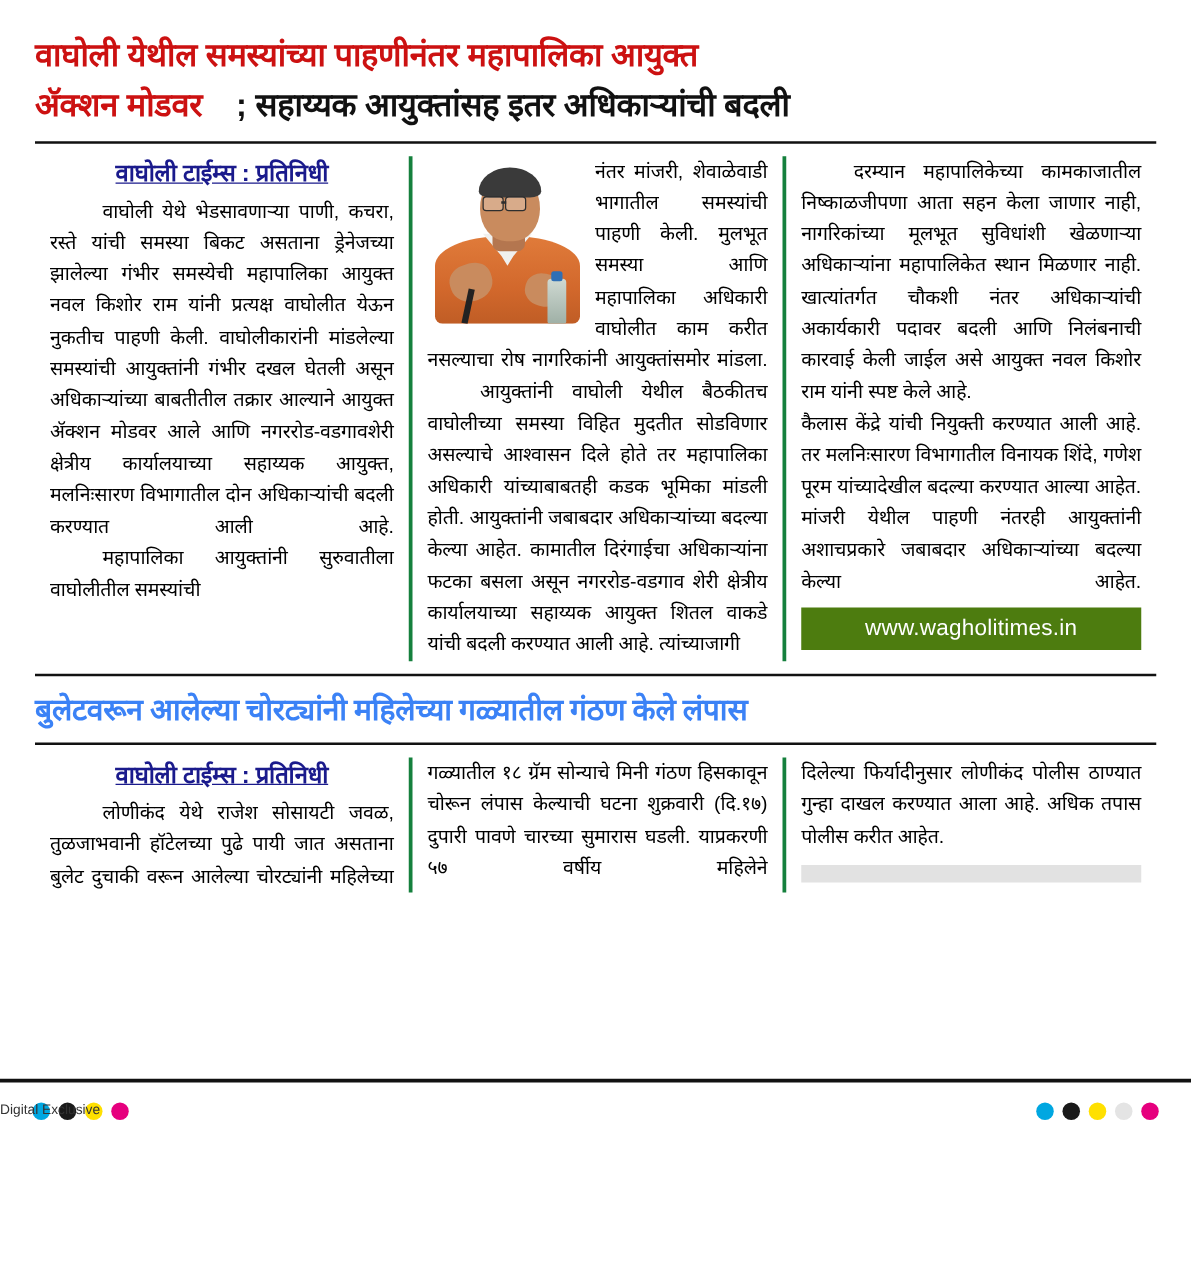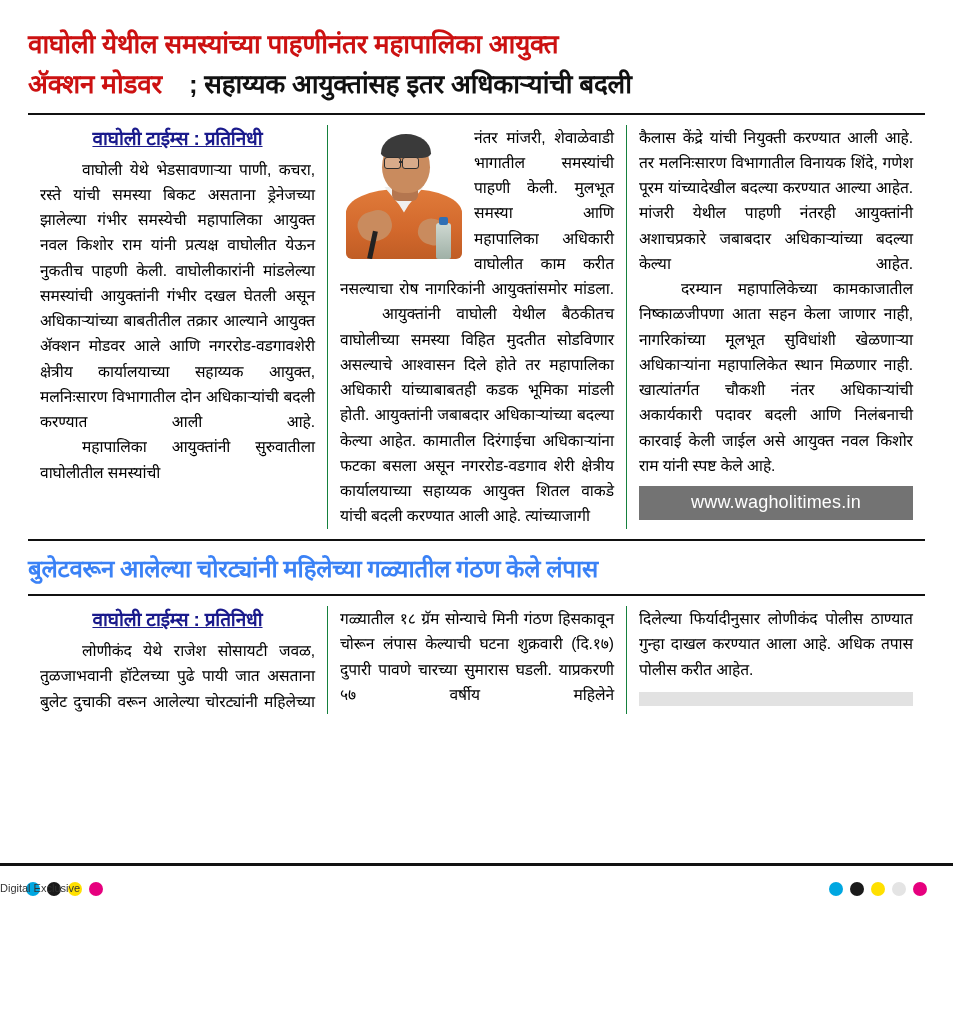--- a/index.html
+++ b/index.html
@@ -46,21 +46,21 @@
     display: flex;
     gap: 0;
   }
   .col {
     width: 33.33%;
     box-sizing: border-box;
     padding: 0 12px;
     position: relative;
   }
   .col + .col {
-    border-left: 1px solid #15803d;
+    border-left: 3px solid #15803d;
   }
   .byline {
     text-align: center;
     font-weight: bold;
     font-size: 19px;
     color: #1a1a8c;
     text-decoration: underline;
     margin-bottom: 6px;
     letter-spacing: -0.2px;
   }
@@ -176,21 +176,21 @@
     position: absolute;
     left: 99px; top: 90px;
     width: 9px; height: 8px;
     background: #2f6fb5;
     border-radius: 2px;
   }
 
   
   .website-bar {
     margin-top: 8px;
-    background: #737373;
+    background: #4d7c0f;
     color: #fff;
     text-align: center;
     font-size: 18px;
     padding: 6px 0 7px 0;
     letter-spacing: 0.2px;
   }
 
   .hr-sep {
     border: 0;
     border-top: 2.5px solid #111;
@@ -288,22 +288,22 @@
           <div class="ph-mic"></div>
           <div class="ph-bottle"></div>
           <div class="ph-bottle-cap"></div>
         </div>
       </div>
       <p class="body"><span>नंतर मांजरी, शेवाळेवाडी भागातील समस्यांची पाहणी केली. मुलभूत समस्या आणि महापालिका अधिकारी वाघोलीत काम करीत नसल्याचा रोष नागरिकांनी आयुक्तांसमोर मांडला.</span></p>
       <p class="body last"><span class="indent"></span><span>आयुक्तांनी वाघोली येथील बैठकीतच वाघोलीच्या समस्या विहित मुदतीत सोडविणार असल्याचे आश्वासन दिले होते तर महापालिका अधिकारी यांच्याबाबतही कडक भूमिका मांडली होती. आयुक्तांनी जबाबदार अधिकाऱ्यांच्या बदल्या केल्या आहेत. कामातील दिरंगाईचा अधिकाऱ्यांना फटका बसला असून नगररोड-वडगाव शेरी क्षेत्रीय कार्यालयाच्या सहाय्यक आयुक्त शितल वाकडे यांची बदली करण्यात आली आहे. त्यांच्याजागी</span></p>
     </div>
 
     <div class="col">
+      <p class="body last"><span class="indent"></span><span>दरम्यान महापालिकेच्या कामकाजातील निष्काळजीपणा आता सहन केला जाणार नाही, नागरिकांच्या मूलभूत सुविधांशी खेळणाऱ्या अधिकाऱ्यांना महापालिकेत स्थान मिळणार नाही. खात्यांतर्गत चौकशी नंतर अधिकाऱ्यांची अकार्यकारी पदावर बदली आणि निलंबनाची कारवाई केली जाईल असे आयुक्त नवल किशोर राम यांनी स्पष्ट केले आहे.</span></p>
       <p class="body"><span>कैलास केंद्रे यांची नियुक्ती करण्यात आली आहे. तर मलनिःसारण विभागातील विनायक शिंदे, गणेश पूरम यांच्यादेखील बदल्या करण्यात आल्या आहेत. मांजरी येथील पाहणी नंतरही आयुक्तांनी अशाचप्रकारे जबाबदार अधिकाऱ्यांच्या बदल्या केल्या आहेत.</span></p>
-      <p class="body last"><span class="indent"></span><span>दरम्यान महापालिकेच्या कामकाजातील निष्काळजीपणा आता सहन केला जाणार नाही, नागरिकांच्या मूलभूत सुविधांशी खेळणाऱ्या अधिकाऱ्यांना महापालिकेत स्थान मिळणार नाही. खात्यांतर्गत चौकशी नंतर अधिकाऱ्यांची अकार्यकारी पदावर बदली आणि निलंबनाची कारवाई केली जाईल असे आयुक्त नवल किशोर राम यांनी स्पष्ट केले आहे.</span></p>
       <div class="website-bar">www.wagholitimes.in</div>
     </div>
 
   </div>
 
   <hr class="hr-sep">
 
   <div class="headline2">बुलेटवरून आलेल्या चोरट्यांनी महिलेच्या गळ्यातील गंठण केले लंपास</div>
 
   <hr class="hr-thin">

